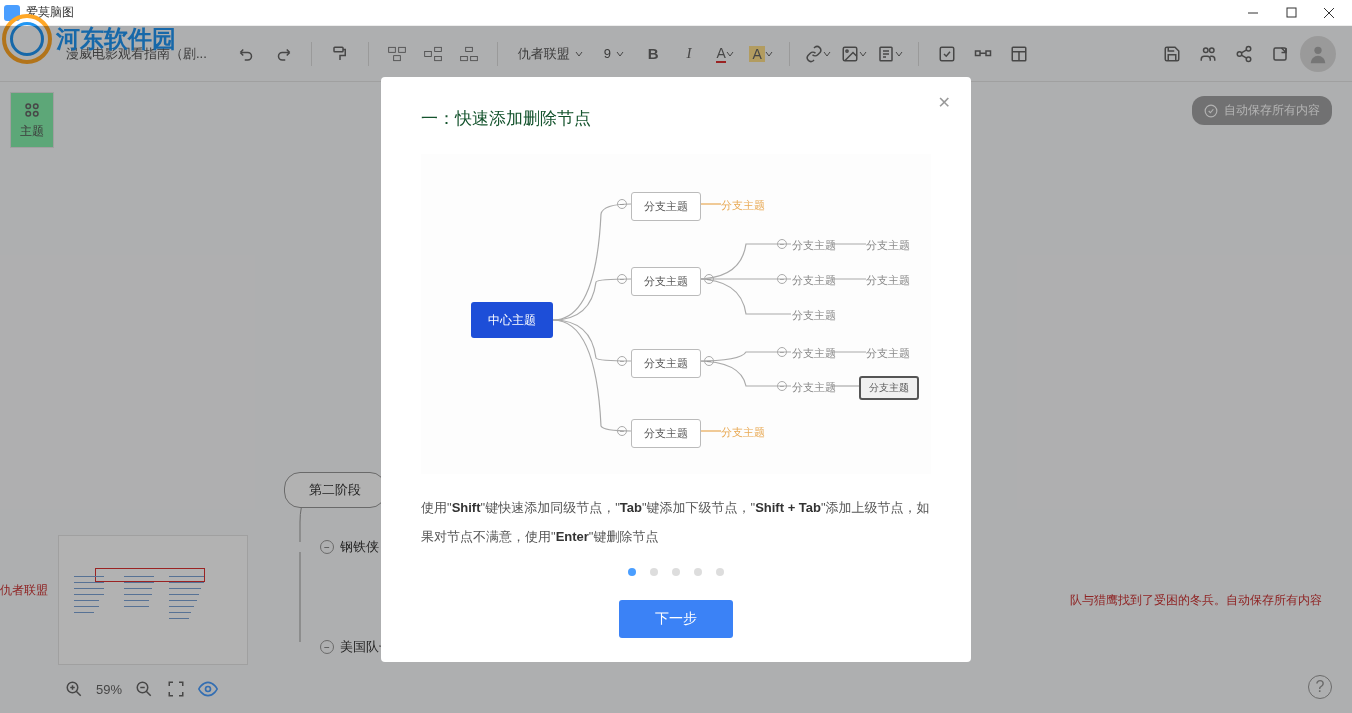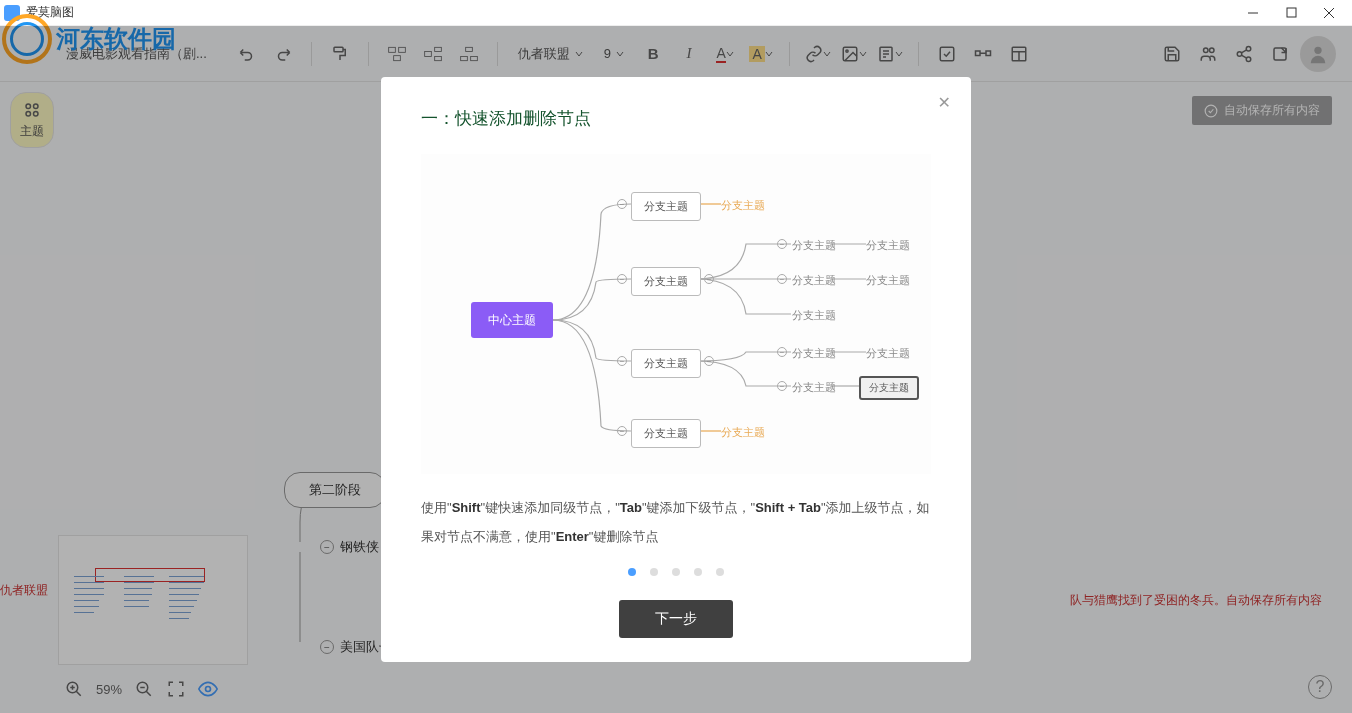--- a/index.html
+++ b/index.html
@@ -18,24 +18,24 @@
     
     .toolbar { height: 56px; background: #fafbfc; border-bottom: 1px solid #e5e5e5; display: flex; align-items: center; padding: 0 16px; gap: 4px; }
     .doc-title { font-size: 13px; color: #555; margin-left: 50px; margin-right: 20px; max-width: 150px; overflow: hidden; text-overflow: ellipsis; white-space: nowrap; text-align: right; }
     .tb-icon { width: 32px; height: 32px; display: flex; align-items: center; justify-content: center; cursor: pointer; color: #666; border-radius: 4px; }
     .tb-sep { width: 1px; height: 24px; background: #ddd; margin: 0 8px; }
     .font-select { padding: 4px 8px; font-size: 13px; color: #555; cursor: pointer; display: flex; align-items: center; gap: 4px; }
     .spacer { flex: 1; }
     .avatar { width: 36px; height: 36px; border-radius: 50%; background: #ddd; display: flex; align-items: center; justify-content: center; }
     
     .canvas { position: absolute; top: 82px; left: 0; right: 0; bottom: 0; background: #fafbfc; }
-    .sidebar-btn { position: absolute; top: 10px; left: 10px; width: 44px; height: 56px; background: #fef9c3; border: 1px solid #e5e5e5; border-radius: 16px; display: flex; flex-direction: column; align-items: center; justify-content: center; cursor: pointer; text-align: center; }
+    .sidebar-btn { position: absolute; top: 10px; left: 10px; width: 44px; height: 56px; background: #86efac; border: 1px solid #e5e5e5; border-radius: 0; display: flex; flex-direction: column; align-items: center; justify-content: center; cursor: pointer; text-align: center; }
     .sidebar-btn-text { font-size: 12px; color: #555; margin-top: 4px; }
     
-    .autosave { position: absolute; top: 14px; right: 20px; background: rgba(0,0,0,0.35); color: #fff; padding: 6px 12px; border-radius: 2px; font-size: 12px; display: flex; align-items: center; gap: 6px; margin-left: 40px; }
+    .autosave { position: absolute; top: 14px; right: 20px; background: rgba(0,0,0,0.35); color: #fff; padding: 6px 12px; border-radius: 12px; font-size: 12px; display: flex; align-items: center; gap: 6px; margin-left: 40px; }
     
     .mindmap-bg { position: absolute; top: 380px; left: 0; right: 0; height: 280px; }
     .stage-node { position: absolute; left: 284px; top: 10px; padding: 8px 24px; border: 1px solid #999; border-radius: 16px; font-size: 13px; color: #333; background: #fff; }
     .child-node { position: absolute; left: 320px; font-size: 13px; color: #333; display: flex; align-items: center; gap: 6px; }
     .child-node.n1 { top: 76px; }
     .child-node.n2 { top: 176px; }
     .minus-circle { width: 14px; height: 14px; border: 1px solid #999; border-radius: 50%; display: flex; align-items: center; justify-content: center; font-size: 10px; color: #666; }
     .red-text { position: absolute; color: #cc3333; font-size: 12px; }
     .rt1 { top: 120px; left: 0; }
     .rt2 { top: 130px; right: 30px; }
@@ -53,23 +53,23 @@
     .overlay { position: absolute; inset: 0; background: rgba(0,0,0,0.3); z-index: 100; display: flex; align-items: center; justify-content: center; top: 26px; }
     .modal { width: 590px; background: #fff; border-radius: 4px; padding: 30px 40px 24px; position: relative; }
     .modal-close { position: absolute; top: 16px; right: 20px; cursor: pointer; color: #999; font-size: 16px; }
     .modal-title { text-align: left; font-size: 17px; color: #14532d; margin-bottom: 24px; }
     .modal-diagram { width: 100%; height: 320px; position: relative; background: #fdfdfd; margin-bottom: 20px; }
     .modal-desc { font-size: 13px; color: #555; line-height: 2.2; margin-bottom: 16px; text-align: left; }
     .modal-desc b { color: #333; font-weight: bold; }
     .dots { display: flex; justify-content: center; gap: 14px; margin-bottom: 24px; }
     .dot { width: 8px; height: 8px; border-radius: 50%; background: #ddd; }
     .dot.active { background: #4a9eff; }
-    .next-btn { display: block; margin: 0 auto; padding: 10px 36px; background: #404040; color: #fff; border: none; border-radius: 3px; font-size: 14px; cursor: pointer; font-family: Liberation Serif, serif; }
-    
-    .diag-center { position: absolute; left: 50px; top: 148px; width: 82px; height: 36px; background: #8b5cf6; color: #fff; font-size: 12px; display: flex; align-items: center; justify-content: center; border-radius: 3px; }
+    .next-btn { display: block; margin: 0 auto; padding: 10px 36px; background: #3b82f6; color: #fff; border: none; border-radius: 3px; font-size: 14px; cursor: pointer; font-family: Liberation Serif, serif; }
+    
+    .diag-center { position: absolute; left: 50px; top: 148px; width: 82px; height: 36px; background: #1d4ed8; color: #fff; font-size: 12px; display: flex; align-items: center; justify-content: center; border-radius: 3px; }
     .diag-branch { position: absolute; padding: 6px 12px; border: 1px solid #bbb; border-radius: 3px; font-size: 11px; color: #555; background: #fff; }
     .diag-branch.highlight { border: 2px solid #555; background: #f0f0f0; }
     .diag-sub { position: absolute; font-size: 11px; color: #888; }
     .diag-sub.orange { color: #e8a954; }
     .diag-minus { position: absolute; width: 10px; height: 10px; border: 1px solid #aaa; border-radius: 50%; font-size: 8px; display: flex; align-items: center; justify-content: center; color: #888; }
     
     svg.connectors { position: absolute; inset: 0; pointer-events: none; }
   </style>
 </head>
 <body>

